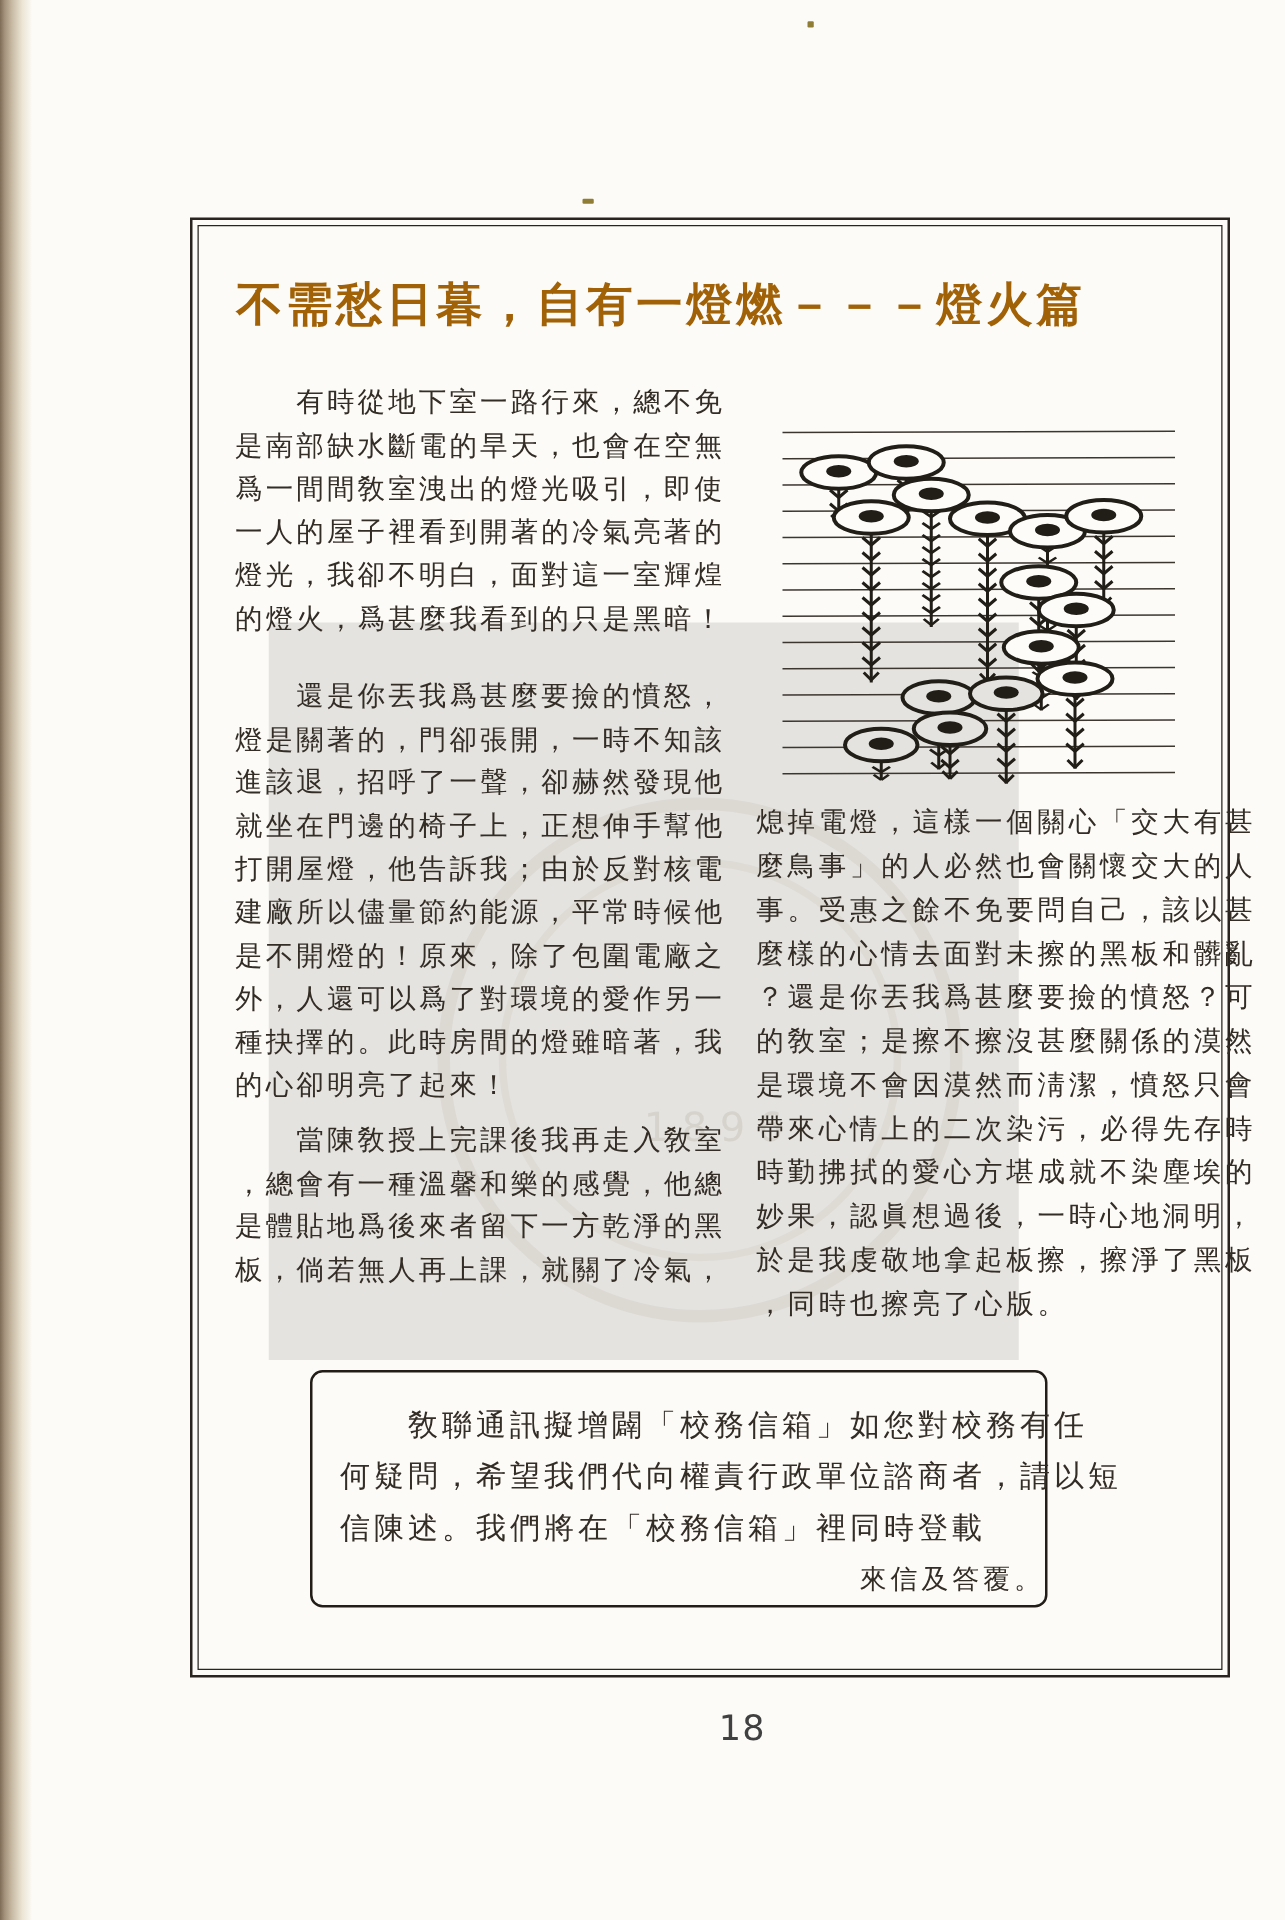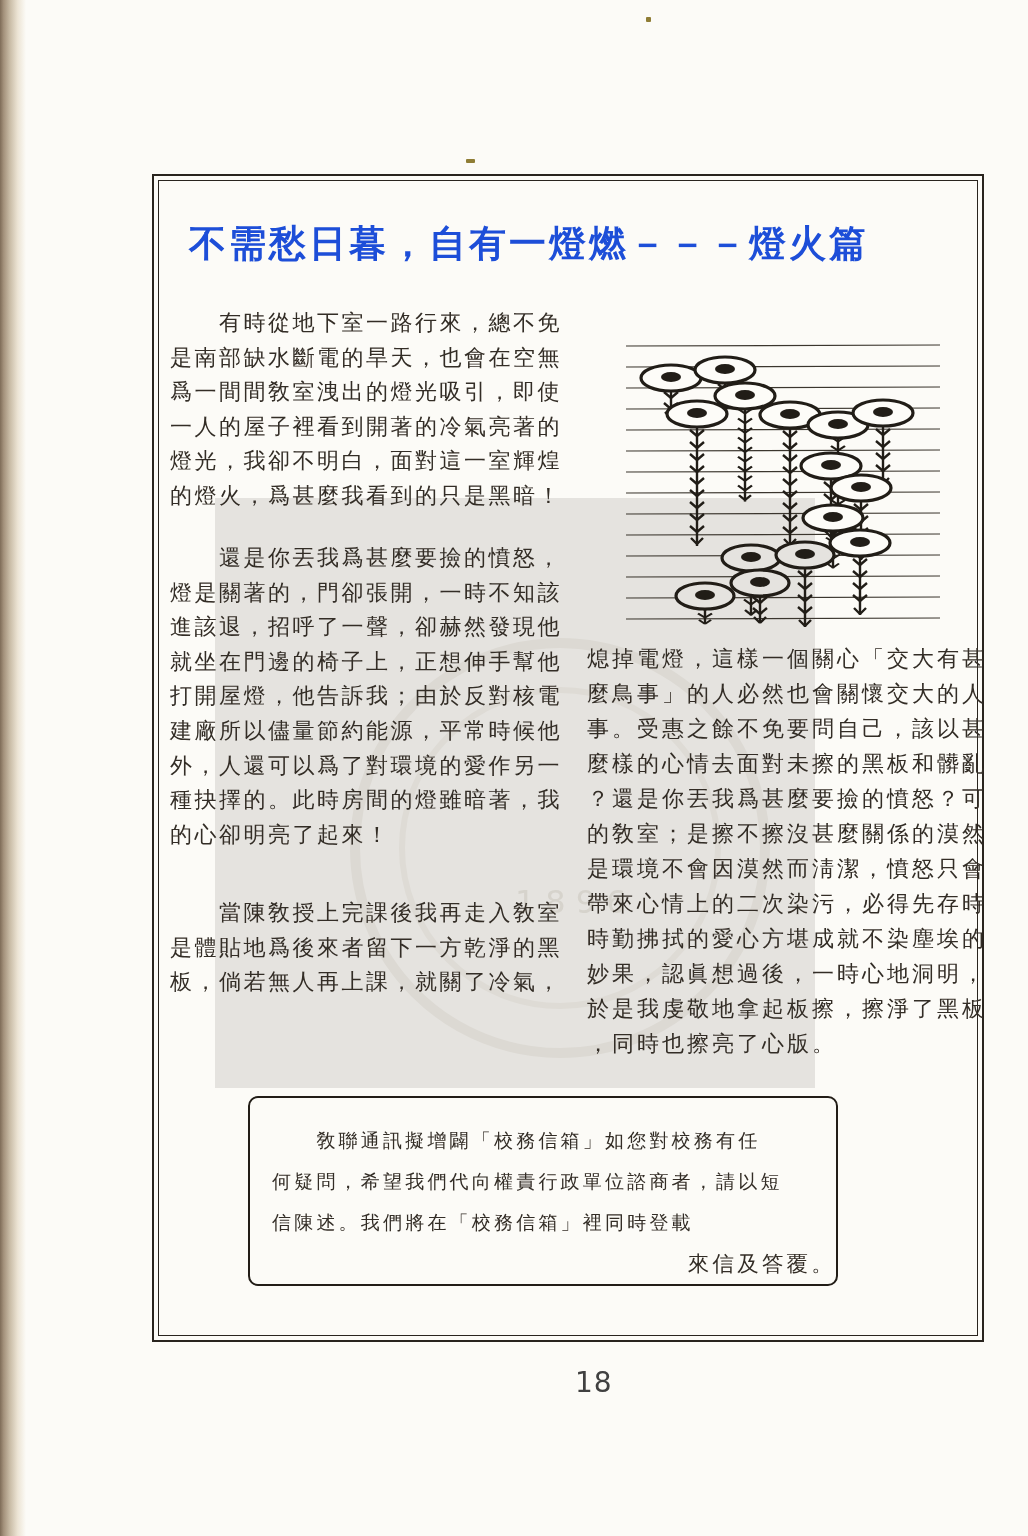--- a/index.html
+++ b/index.html
@@ -23,36 +23,36 @@
     position:absolute;left:4px;top:4px;right:4px;bottom:4px;
     border:1.5px solid #29241e;
   }
   .graywash{
     position:absolute;left:215px;top:498px;width:600px;height:590px;
     background:#e5e3df;z-index:1;
   }
   .title{
     position:absolute;left:189px;top:219px;z-index:2;
     font-size:37px;font-weight:bold;letter-spacing:3px;white-space:nowrap;
-    color:#1d4ed8;
+    color:#a16207;
   }
   .col{position:absolute;z-index:2;font-size:22px;}
-  .para .tline{height:34.6px;line-height:34.6px;letter-spacing:2.5px;white-space:nowrap;}
+  .para .tline{height:34.6px;line-height:34.6px;letter-spacing:2.5px;white-space:nowrap;margin-left:18px;}
   #col-left-p1{left:170px;top:306px;}
   #col-left-p2{left:170px;top:541px;}
   #col-left-p3{left:170px;top:896px;}
   #col-right-p1{left:587px;top:641px;}
   #col-right-p1 .tline{height:35px;line-height:35px;letter-spacing:3px;}
   .illustration{position:absolute;left:620px;top:338px;z-index:2;}
   .notice-box{
     position:absolute;left:248px;top:1096px;width:586px;height:186px;
     border:2.5px solid #221d17;border-radius:10px;box-sizing:content-box;
     z-index:2;background:#fcfbf7;
   }
-  .notice-lines{padding:22px 0 0 22px;font-size:19px;}
+  .notice-lines{padding:22px 0 0 22px;font-size:24px;}
   .notice-lines .tline{height:41px;line-height:41px;letter-spacing:3.2px;white-space:nowrap;}
   .notice-last{
     text-align:right;font-size:21.5px;height:41px;line-height:41px;letter-spacing:3.2px;
   }
   .pagenum{
     position:absolute;left:575px;top:1366px;z-index:2;
     font-size:28px;color:#404040;letter-spacing:1px;
     font-family:"DejaVu Sans","Liberation Sans",sans-serif;
   }
   .seal{position:absolute;left:0;top:0;}
@@ -88,26 +88,28 @@
       <div class="tline">燈光，我卻不明白，面對這一室輝煌</div>
       <div class="tline">的燈火，爲甚麼我看到的只是黑暗！</div>
     </div>
   <div class="col para" id="col-left-p2">
       <div class="tline">　　還是你丟我爲甚麼要撿的憤怒，</div>
       <div class="tline">燈是關著的，門卻張開，一時不知該</div>
       <div class="tline">進該退，招呼了一聲，卻赫然發現他</div>
       <div class="tline">就坐在門邊的椅子上，正想伸手幫他</div>
       <div class="tline">打開屋燈，他告訴我；由於反對核電</div>
       <div class="tline">建廠所以儘量節約能源，平常時候他</div>
+      <div class="tline">是不開燈的！原來，除了包圍電廠之</div>
       <div class="tline">外，人還可以爲了對環境的愛作另一</div>
       <div class="tline">種抉擇的。此時房間的燈雖暗著，我</div>
       <div class="tline">的心卻明亮了起來！</div>
     </div>
   <div class="col para" id="col-left-p3">
       <div class="tline">　　當陳敎授上完課後我再走入敎室</div>
+      <div class="tline">，總會有一種溫馨和樂的感覺，他總</div>
       <div class="tline">是體貼地爲後來者留下一方乾淨的黑</div>
       <div class="tline">板，倘若無人再上課，就關了冷氣，</div>
     </div>
   <div class="col para" id="col-right-p1">
       <div class="tline">熄掉電燈，這樣一個關心「交大有甚</div>
       <div class="tline">麼鳥事」的人必然也會關懷交大的人</div>
       <div class="tline">事。受惠之餘不免要問自己，該以甚</div>
       <div class="tline">麼樣的心情去面對未擦的黑板和髒亂</div>
       <div class="tline">？還是你丟我爲甚麼要撿的憤怒？可</div>
       <div class="tline">的敎室；是擦不擦沒甚麼關係的漠然</div>

